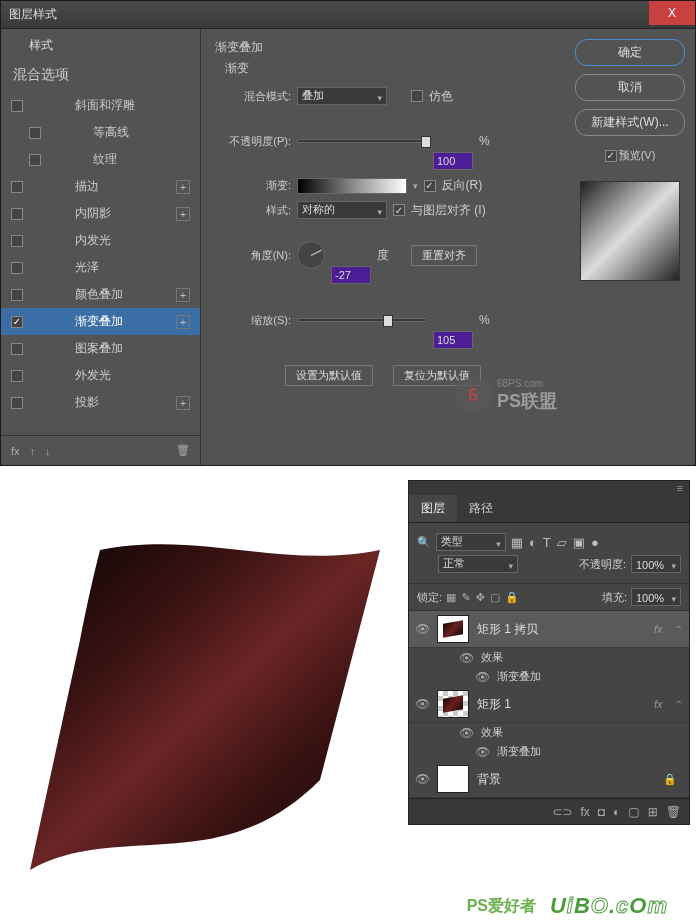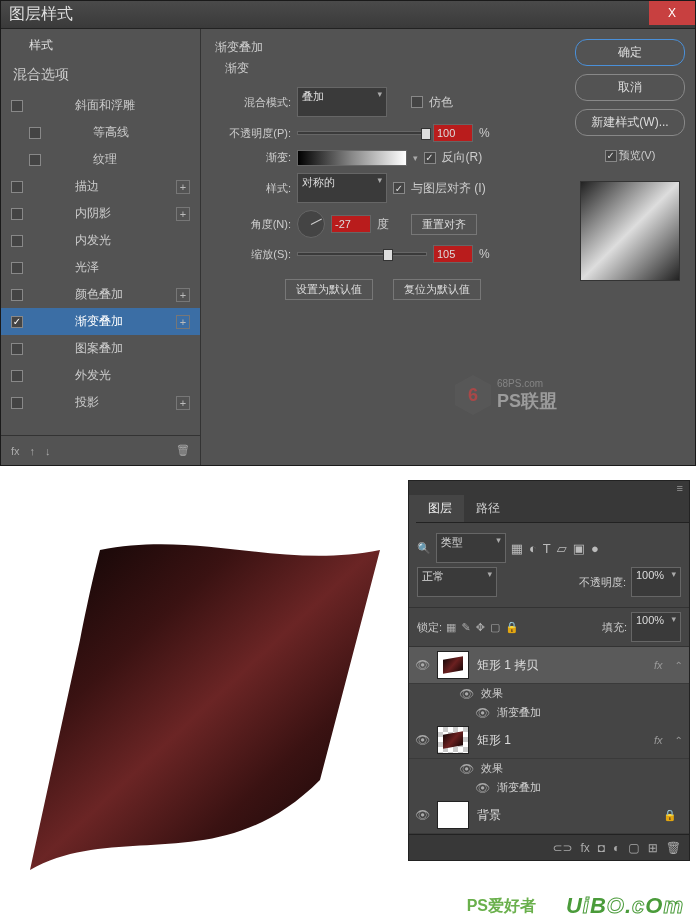--- a/index.html
+++ b/index.html
@@ -1,21 +1,21 @@
 <!DOCTYPE html>
 <html><head>
 <meta charset="utf-8">
 <style>
 * { margin: 0; padding: 0; box-sizing: border-box; font-family: "Microsoft YaHei", sans-serif; }
 body { background: #fff; width: 696px; height: 923px; position: relative; }
 
 
 .dialog { position: absolute; top: 0; left: 0; width: 696px; height: 466px; background: #535353; border: 1px solid #1a1a1a; }
 .titlebar { height: 28px; background: linear-gradient(#4a4a4a, #3a3a3a); display: flex; align-items: center; padding: 0 8px; position: relative; border-bottom: 1px solid #222; }
-.titlebar-text { color: #ddd; font-size: 16px; }
+.titlebar-text { color: #ddd; font-size: 12px; }
 .close-btn { position: absolute; right: 0; top: 0; width: 46px; height: 24px; background: #c84040; color: #fff; font-size: 12px; display: flex; align-items: center; justify-content: center; cursor: pointer; }
 
 .dialog-body { display: flex; height: calc(100% - 28px); }
 
 
 .styles-panel { width: 200px; background: #535353; border-right: 1px solid #333; display: flex; flex-direction: column; }
 .styles-header { color: #ddd; font-size: 12px; padding: 8px 28px; }
 .styles-sub { color: #ccc; font-size: 14px; padding: 4px 12px 8px; }
 .style-list { flex: 1; }
 .style-item { display: flex; align-items: center; padding: 5px 10px; color: #ccc; font-size: 12px; position: relative; gap: 44px; }
@@ -27,25 +27,25 @@
 .styles-footer { height: 30px; border-top: 1px solid #333; display: flex; align-items: center; padding: 0 10px; gap: 10px; color: #aaa; font-size: 11px; }
 .styles-footer .spacer { flex: 1; }
 .styles-footer span { cursor: pointer; }
 
 
 .settings-panel { flex: 1; padding: 10px 14px; color: #ccc; font-size: 12px; position: relative; }
 .settings-group-title { font-size: 12px; margin-bottom: 4px; }
 .settings-sub { margin-left: 10px; margin-bottom: 10px; font-size: 12px; }
 .row { display: flex; align-items: center; margin: 7px 0; gap: 6px; }
 .row .lbl { width: 76px; text-align: right; font-size: 11px; color: #ccc; }
-.dropdown { background: #3a3a3a; border: 1px solid #666; color: #ddd; font-size: 11px; padding: 1px 4px; min-width: 90px; height: 30px; display: flex; align-items: flex-start; justify-content: space-between; }
+.dropdown { background: #3a3a3a; border: 1px solid #666; color: #ddd; font-size: 11px; padding: 1px 4px; min-width: 90px; height: 18px; display: flex; align-items: flex-end; justify-content: space-between; }
 .dropdown .arrow { font-size: 9px; color: #aaa; }
 .slider { flex: 1; height: 4px; background: #3a3a3a; border: 1px solid #666; position: relative; max-width: 130px; }
 .slider .thumb { position: absolute; top: -4px; width: 10px; height: 12px; background: #ddd; border: 1px solid #333; transform: translateX(-50%); }
-.num-input { width: 40px; height: 18px; background: #b91c1c; border: 1px solid #666; color: #ddd; font-size: 11px; padding: 0 3px; }
+.num-input { width: 40px; height: 18px; background: #4c1d95; border: 1px solid #666; color: #ddd; font-size: 11px; padding: 0 3px; margin-top: 40px; }
 .chk-inline { width: 12px; height: 12px; border: 1px solid #888; background: #444; display: inline-flex; align-items: center; justify-content: center; font-size: 10px; }
 .chk-inline.checked::before { content: "✓"; color: #ddd; }
 .gradient-bar { width: 110px; height: 16px; background: linear-gradient(to right, #000, #888, #fff); border: 1px solid #666; }
 .angle-dial { width: 28px; height: 28px; border: 1px solid #666; border-radius: 50%; background: #444; position: relative; }
 .angle-dial .hand { position: absolute; width: 12px; height: 1px; background: #ccc; top: 50%; left: 50%; transform-origin: left center; transform: rotate(-27deg); }
 .btn-small { background: #535353; border: 1px solid #777; color: #ddd; font-size: 11px; padding: 2px 10px; cursor: pointer; }
 .btn-row { display: flex; gap: 20px; justify-content: center; margin-top: 16px; }
 
 
 .right-panel { width: 130px; padding: 10px; display: flex; flex-direction: column; gap: 8px; }
@@ -64,21 +64,21 @@
 
 .bottom { position: absolute; top: 480px; left: 0; width: 696px; height: 443px; display: flex; }
 .canvas-area { width: 402px; height: 430px; background: #fff; position: relative; }
 .ribbon-shape { position: absolute; top: 60px; left: 20px; width: 370px; height: 340px; }
 .layers-container { width: 282px; margin-left: 6px; }
 
 
 .layers-panel { width: 282px; background: #454545; border: 1px solid #222; font-size: 11px; color: #ccc; }
 .layers-tabbar { height: 14px; background: #383838; display: flex; align-items: center; }
 .layers-tabbar .dots { margin-left: auto; margin-right: 6px; color: #999; }
-.layers-tabs { display: flex; background: #383838; border-bottom: 1px solid #222; margin-left: 7px; }
+.layers-tabs { display: flex; background: #383838; border-bottom: 1px solid #222; }
 .layers-tab { padding: 5px 12px; font-size: 12px; }
 .layers-tab.active { background: #454545; color: #eee; }
 .layers-controls { padding: 6px 8px; }
 .layers-row { display: flex; align-items: center; gap: 5px; margin: 4px 0; }
 .layers-row .dropdown { min-width: 70px; }
 .icon-strip { display: flex; gap: 6px; color: #bbb; font-size: 13px; }
 .icon-strip span { cursor: pointer; }
 .lock-row { display: flex; align-items: center; gap: 4px; font-size: 11px; padding: 4px 8px; border-top: 1px solid #333; border-bottom: 1px solid #333; }
 .lock-row .icons { display: flex; gap: 5px; color: #aaa; }
 
@@ -92,21 +92,21 @@
 .layer-name { flex: 1; font-size: 12px; color: #ddd; }
 .layer-fx { color: #999; font-style: italic; font-size: 11px; margin-right: 4px; }
 .layer-chev { color: #999; font-size: 10px; }
 .sub-effect { display: flex; align-items: center; gap: 8px; padding: 2px 6px 2px 50px; font-size: 11px; color: #ccc; }
 .sub-effect .eye { width: 14px; }
 .lock-ico { color: #aaa; font-size: 11px; margin-right: 6px; }
 
 .layers-footer { height: 26px; background: #383838; border-top: 1px solid #222; display: flex; align-items: center; justify-content: flex-end; gap: 8px; padding: 0 8px; color: #aaa; font-size: 12px; }
 .layers-footer span { cursor: pointer; }
 
-.uibo-wm { position: absolute; bottom: 4px; right: 12px; font-size: 22px; font-weight: bold; font-style: italic; letter-spacing: 1px; }
+.uibo-wm { position: absolute; bottom: 4px; right: 28px; font-size: 22px; font-weight: bold; font-style: italic; letter-spacing: 1px; }
 .uibo-wm .g { color: #4a9b3a; }
 .uibo-wm .w { color: #fff; -webkit-text-stroke: 1px #4a9b3a; }
 .ps-wm2 { position: absolute; bottom: 6px; right: 160px; color: #6ab04c; font-size: 16px; font-weight: bold; }
 </style>
 </head>
 <body>
 
 <div class="dialog">
   <div class="titlebar">
     <span class="titlebar-text">图层样式</span>
@@ -307,21 +307,21 @@
           <div class="icon-strip">
             <span>▦</span>
             <span>◐</span>
             <span>T</span>
             <span>▱</span>
             <span>▣</span>
             <span>●</span>
           </div>
         </div>
         <div class="layers-row">
-          <div class="dropdown" style="min-width:80px;">
+          <div class="dropdown" style="min-width:80px;margin-left:21px;">
               <span>正常</span>
               <span class="arrow">▾</span>
             </div>
           <span style="flex:1;"></span>
           <span>不透明度:</span>
           <div class="dropdown" style="min-width:50px;">
               <span>100%</span>
               <span class="arrow">▾</span>
             </div>
         </div>

